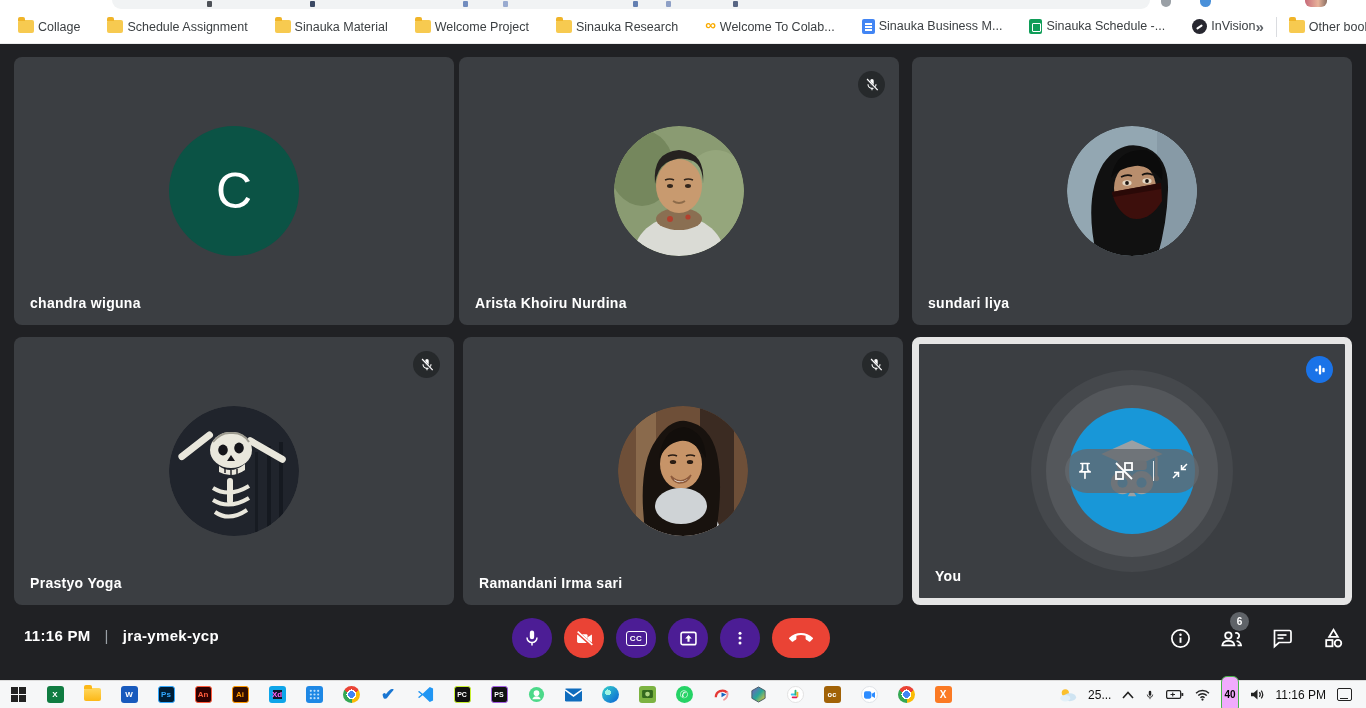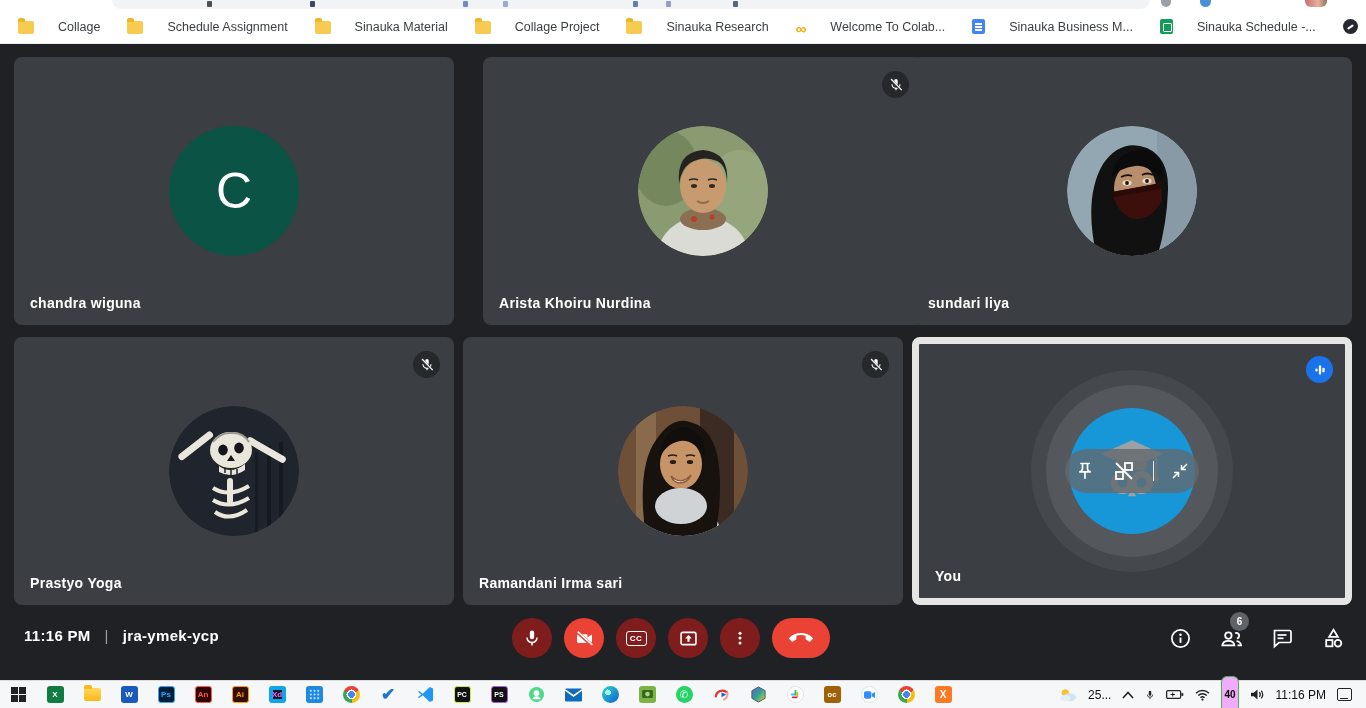--- a/index.html
+++ b/index.html
@@ -6,21 +6,21 @@
   html,body{width:1366px;height:708px;overflow:hidden;font-family:"Liberation Sans",sans-serif;background:#202124;position:relative}
 
   
   .top-sliver{position:absolute;top:0;left:0;width:1366px;height:10px;background:#fff;z-index:5}
   .omnibox{position:absolute;left:112px;top:0;width:1038px;height:9px;background:#f1f3f4;border-radius:0 0 12px 12px}
   .tabmark{position:absolute;top:1px;height:6px;width:5px;border-radius:1px;opacity:.85}
   .ext-sliver{position:absolute;top:0;height:7px;border-radius:0 0 6px 6px}
 
   
   .bookmarks{position:absolute;top:10px;left:0;width:1366px;height:34px;background:#fff;display:flex;align-items:center;padding-left:18px;z-index:4;border-bottom:1px solid #ececec}
-  .bm{display:flex;align-items:flex-end;gap:24px;margin-right:27px;font-size:12.5px;color:#3c4043;white-space:nowrap;cursor:pointer}
+  .bm{display:flex;align-items:flex-start;gap:4px;margin-right:27px;font-size:12.5px;color:#3c4043;white-space:nowrap;cursor:pointer}
   .bm-right{margin-left:auto;display:flex;align-items:center;gap:12px;padding-right:16px}
   .bm-chev{color:#5f6368;font-size:15px;font-weight:bold}
   .bm-div{width:1px;height:20px;background:#dadce0}
   .ic-bmfolder{width:16px;height:13px;position:relative;background:#f7ca50;border-radius:2px}
   .ic-bmfolder:before{content:"";position:absolute;top:-3px;left:0;width:7px;height:4px;background:#f0b429;border-radius:2px 2px 0 0}
   .ic-colab{color:#f9ab00;font-weight:bold;font-size:15px;line-height:10px}
   .ic-docs{width:13px;height:15px;background:#4285f4;border-radius:2px;position:relative}
   .ic-docs:before{content:"";position:absolute;left:3px;top:4px;width:7px;height:1.5px;background:#fff;box-shadow:0 3px 0 #fff,0 6px 0 #fff}
   .ic-sheets{width:13px;height:15px;background:#0f9d58;border-radius:2px;position:relative}
   .ic-sheets:before{content:"";position:absolute;left:3px;top:4px;width:7px;height:7px;border:1.5px solid #fff;border-radius:1px}
@@ -40,21 +40,21 @@
   .halo1{position:absolute;left:50%;top:50%;transform:translate(-50%,-50%);width:202px;height:202px;border-radius:50%;background:#45484c}
   .halo2{position:absolute;left:50%;top:50%;transform:translate(-50%,-50%);width:172px;height:172px;border-radius:50%;background:#54575b}
   .blue-av{position:absolute;left:50%;top:50%;transform:translate(-50%,-50%);width:126px;height:126px;border-radius:50%;background:#1897d8;display:flex;align-items:center;justify-content:center}
   .hoverpill{position:absolute;left:50%;top:50%;transform:translate(-50%,-50%);width:134px;height:44px;border-radius:22px;background:rgba(99,104,109,.78);display:flex;align-items:center;justify-content:space-between;padding:0 10px;z-index:4}
   .pill-div{width:1px;height:20px;background:rgba(255,255,255,.85)}
 
   
   .footer-left{position:absolute;left:24px;top:583px;display:flex;gap:14px;align-items:center;color:#fff;font-size:15px;font-weight:bold;letter-spacing:.3px}
   .fdiv{color:#9aa0a6;font-weight:normal}
   .ctrl-center{position:absolute;left:512px;top:574px;display:flex;gap:12px;align-items:center}
-  .cbtn{width:40px;height:40px;border-radius:50%;background:#7f1d1d;display:flex;align-items:center;justify-content:center;cursor:pointer}
+  .cbtn{width:40px;height:40px;border-radius:50%;background:#4c1d95;display:flex;align-items:center;justify-content:center;cursor:pointer}
   .cbtn-red{background:#ea4335}
   .hang{width:58px;height:40px;border-radius:20px;background:#ea4335;display:flex;align-items:center;justify-content:center;cursor:pointer}
   .cc-box{width:21px;height:15px;border:1.8px solid #fff;border-radius:3px;color:#fff;font-size:8px;font-weight:bold;display:flex;align-items:center;justify-content:center;letter-spacing:.5px}
   .ctrl-right{position:absolute;right:20px;top:574px;display:flex;gap:25px;align-items:center;height:40px}
   .rbtn{position:relative;width:26px;height:26px;display:flex;align-items:center;justify-content:center;cursor:pointer}
   .count-badge{position:absolute;top:-13px;right:-5px;width:19px;height:19px;border-radius:50%;background:#5f6368;color:#fff;font-size:10px;font-weight:bold;display:flex;align-items:center;justify-content:center}
 
   
   .taskbar{position:absolute;bottom:0;left:0;width:1366px;height:28px;background:#f6f7f8;border-top:1px solid #dcdcdc;display:flex;align-items:center;padding:0 8px;gap:17px;z-index:6}
   .tb{width:20px;height:20px;display:flex;align-items:center;justify-content:center;flex:0 0 auto;cursor:pointer}
@@ -102,21 +102,21 @@
   <div class="bm">
     <span class="ic-bmfolder"></span>
     <span>Schedule Assignment</span>
   </div>
   <div class="bm">
     <span class="ic-bmfolder"></span>
     <span>Sinauka Material</span>
   </div>
   <div class="bm">
     <span class="ic-bmfolder"></span>
-    <span>Collage Project</span>
+    <span>Welcome Project</span>
   </div>
   <div class="bm">
     <span class="ic-bmfolder"></span>
     <span>Sinauka Research</span>
   </div>
   <div class="bm">
     <span class="ic-colab">∞</span>
     <span>Welcome To Colab...</span>
   </div>
   <div class="bm">
@@ -143,21 +143,21 @@
 
 <div class="meet">
 
   <div class="tile" style="left:14px;top:13px">
     <div class="avatar letter-av">
       <span>C</span>
     </div>
     <div class="pname">chandra wiguna</div>
   </div>
 
-  <div class="tile" style="left:483px;top:13px">
+  <div class="tile" style="left:459px;top:13px">
     <div class="badge mute-bg">
       <svg width="16" height="16" viewBox="0 0 24 24">
         <rect x="9.4" y="3" width="5.2" height="10" rx="2.6" fill="#fff"></rect>
         <path d="M6 11a6 6 0 0 0 12 0" fill="none" stroke="#fff" stroke-width="1.7"></path>
         <line x1="12" y1="17" x2="12" y2="20" stroke="#fff" stroke-width="1.7"></line>
         <line x1="4" y1="3.4" x2="20" y2="20" stroke="#303236" stroke-width="3.6"></line>
         <line x1="4.6" y1="3" x2="20.6" y2="19.6" stroke="#fff" stroke-width="1.7"></line>
       </svg>
     </div>
     <div class="avatar">

